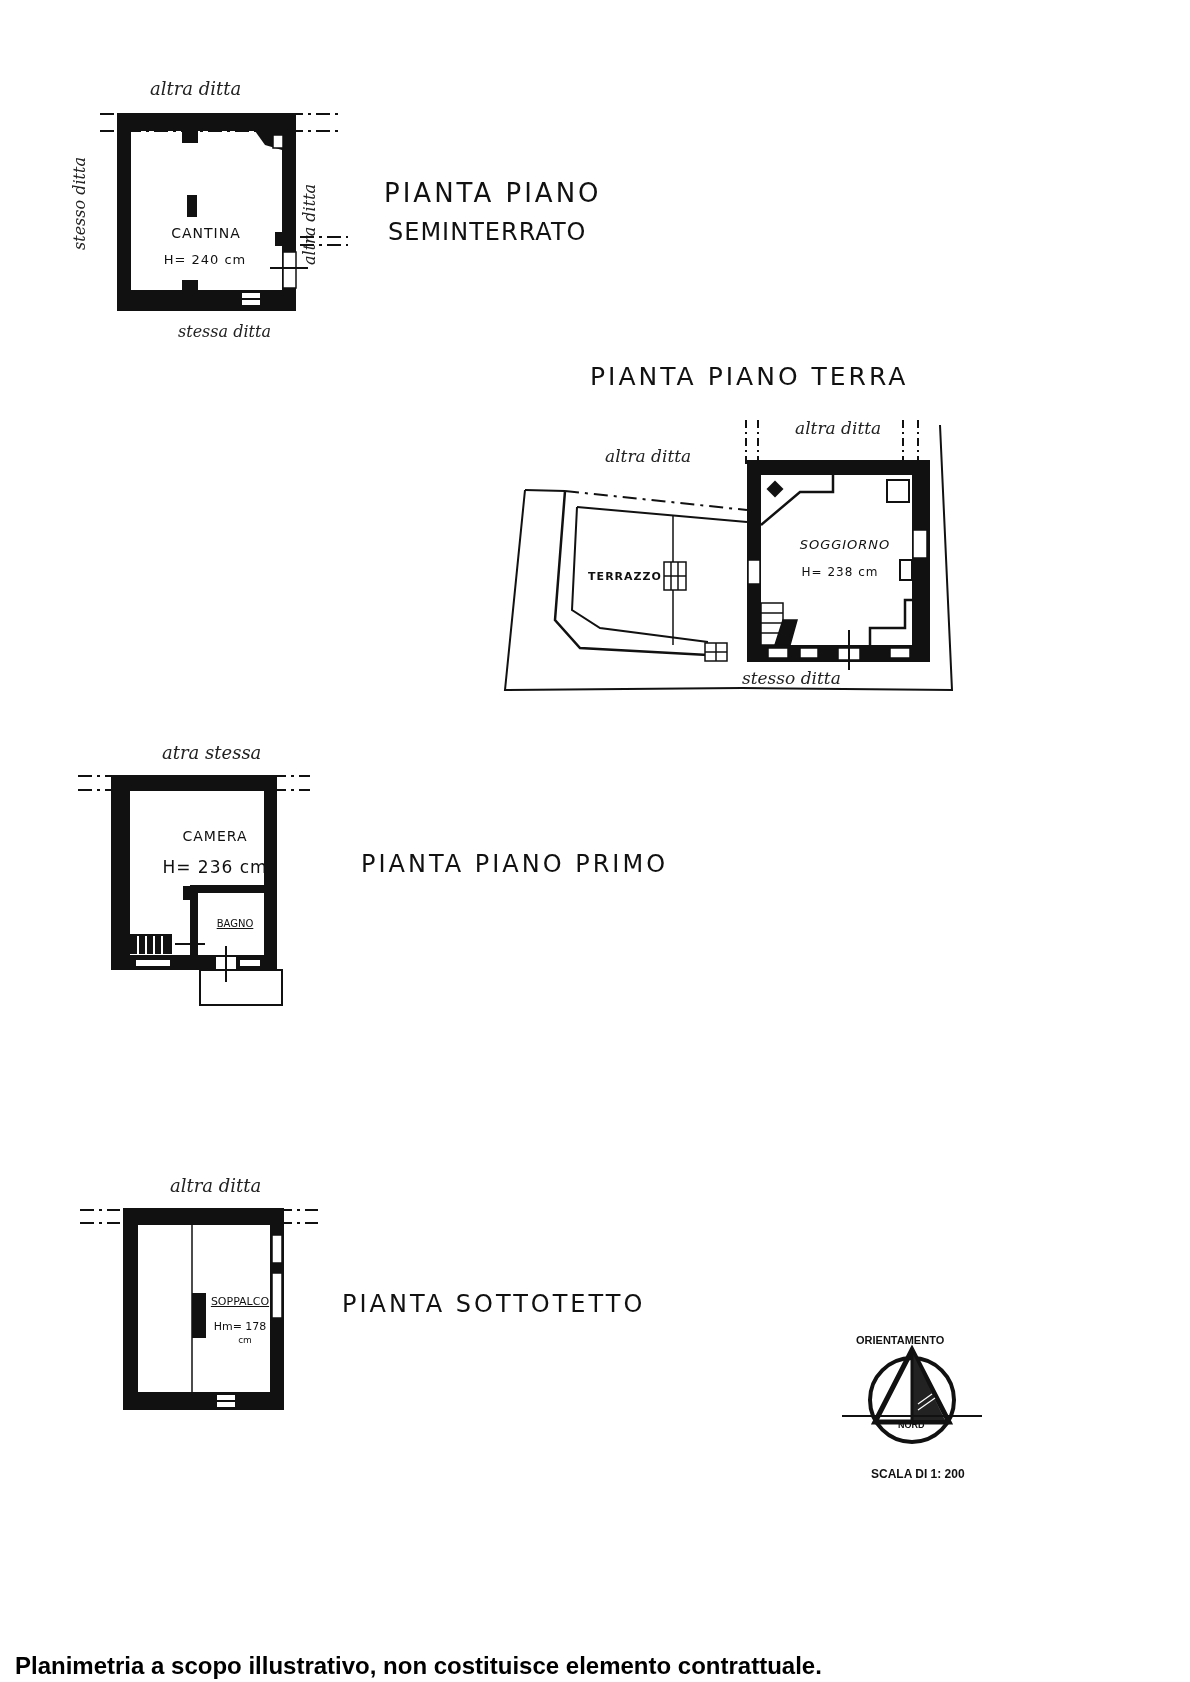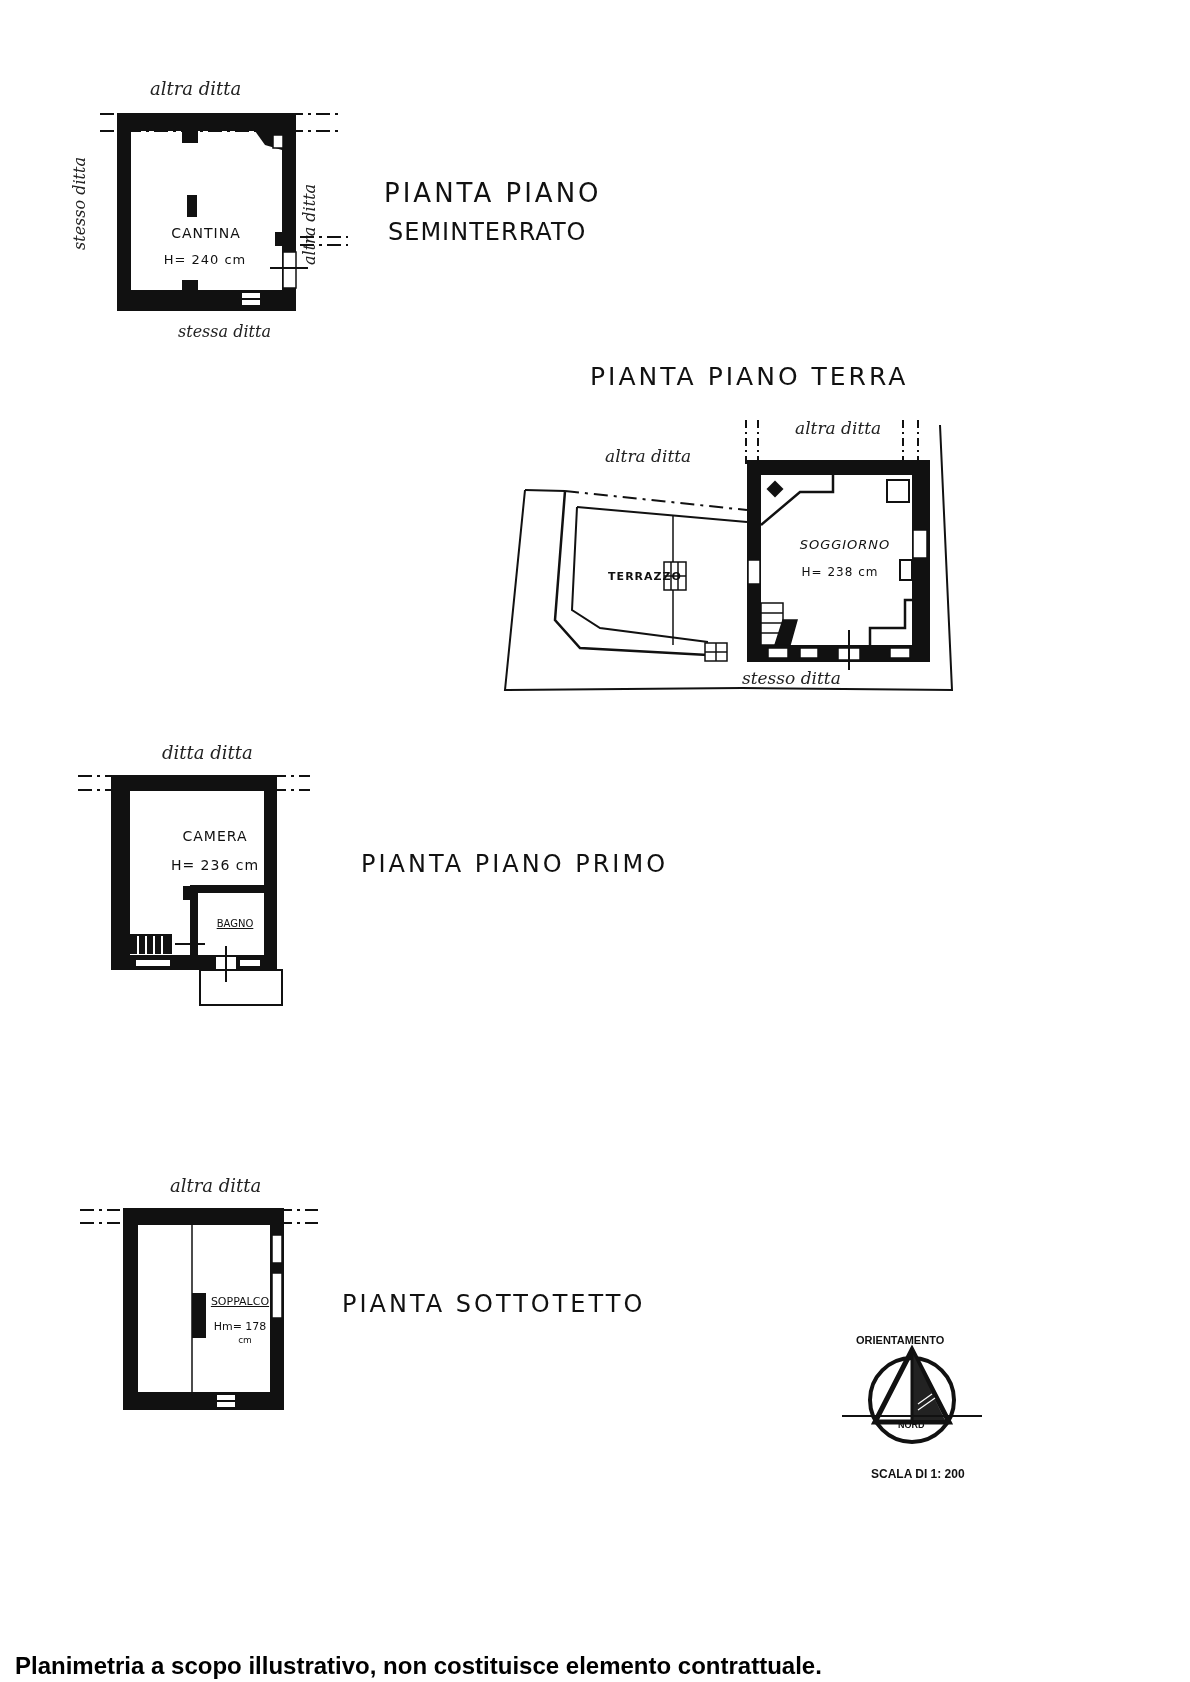--- a/index.html
+++ b/index.html
@@ -114,25 +114,25 @@
       <rect x="768" y="648" width="20" height="10"></rect>
       <rect x="800" y="648" width="18" height="10"></rect>
       <rect x="838" y="648" width="22" height="12"></rect>
       <rect x="890" y="648" width="20" height="10"></rect>
     </g>
     <line x1="849" y1="630" x2="849" y2="670" stroke="#111" stroke-width="2"></line>
   </svg>
 
   <div class="abs room" style="left:790px;top:537px;width:110px;font-size:13px;font-style:italic;">SOGGIORNO</div>
   <div class="abs room" style="left:790px;top:565px;width:100px;font-size:12px;">H= 238 cm</div>
-  <div class="abs room" style="left:585px;top:570px;width:80px;font-size:11px;font-weight:700;margin-left:20px;">TERRAZZO</div>
-</div>
-
-<div>
-  <div class="abs hand" style="left:162px;top:742px;">ditta ditta</div>
+  <div class="abs room" style="left:585px;top:570px;width:80px;font-size:11px;font-weight:700;">TERRAZZO</div>
+</div>
+
+<div>
+  <div class="abs hand" style="left:162px;top:742px;">atra stessa</div>
 
   <svg width="1190" height="1682" style="left:0;top:0;">
     <g stroke="#111" stroke-width="2" stroke-dasharray="14,5,3,5">
       <line x1="78" y1="776" x2="118" y2="776"></line>
       <line x1="78" y1="790" x2="118" y2="790"></line>
       <line x1="272" y1="776" x2="310" y2="776"></line>
       <line x1="272" y1="790" x2="310" y2="790"></line>
     </g>
     <path d="M111 775 H277 V970 H111 Z M130 791 V955 H264 V791 Z" fill="#111" fill-rule="evenodd"></path>
 
@@ -151,21 +151,21 @@
     <g fill="#fff">
       <rect x="136" y="960" width="34" height="6"></rect>
       <rect x="216" y="957" width="20" height="12"></rect>
       <rect x="240" y="960" width="20" height="6"></rect>
     </g>
     <line x1="226" y1="946" x2="226" y2="982" stroke="#111" stroke-width="2"></line>
     <rect x="200" y="970" width="82" height="35" fill="none" stroke="#111" stroke-width="2"></rect>
   </svg>
 
   <div class="abs room" style="left:170px;top:828px;width:90px;">CAMERA</div>
-  <div class="abs room" style="left:160px;top:857px;width:110px;font-size:14px;">H= 236 cm</div>
+  <div class="abs room" style="left:160px;top:857px;width:110px;font-size:17px;">H= 236 cm</div>
   <div class="abs room" style="left:208px;top:918px;width:54px;font-size:10px;text-decoration:underline;letter-spacing:0;">BAGNO</div>
 
   <div class="abs title" style="left:316px;top:850px;font-size:24px;margin-left:45px;">PIANTA PIANO PRIMO</div>
 </div>
 
 <div>
   <div class="abs hand" style="left:170px;top:1175px;">altra ditta</div>
 
   <svg width="1190" height="1682" style="left:0;top:0;">
     <g stroke="#111" stroke-width="2" stroke-dasharray="14,5,3,5">

